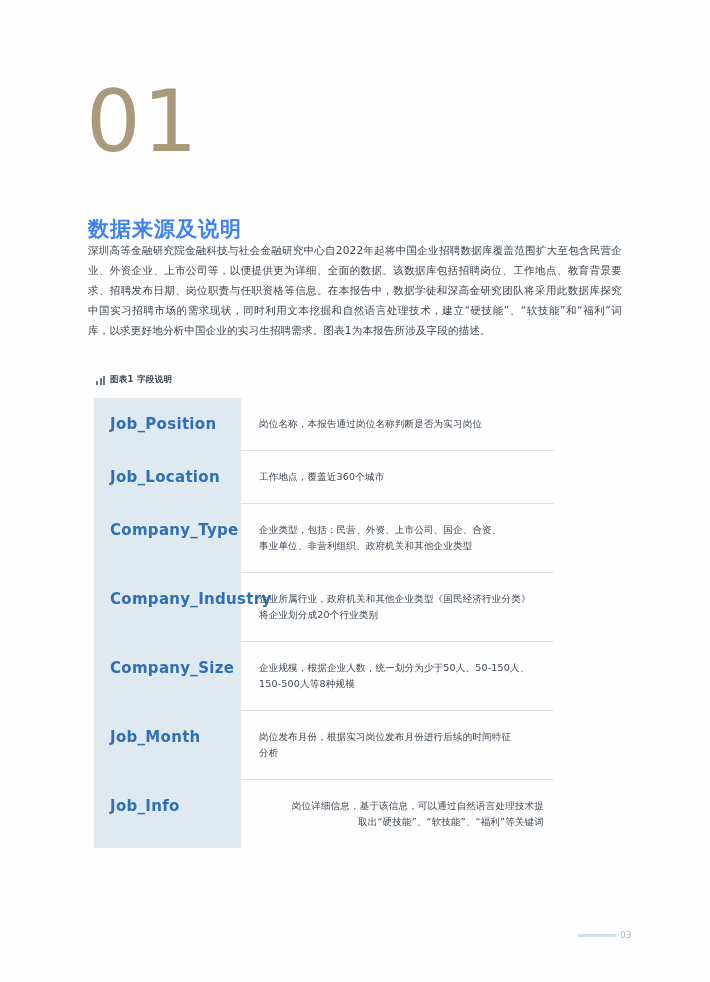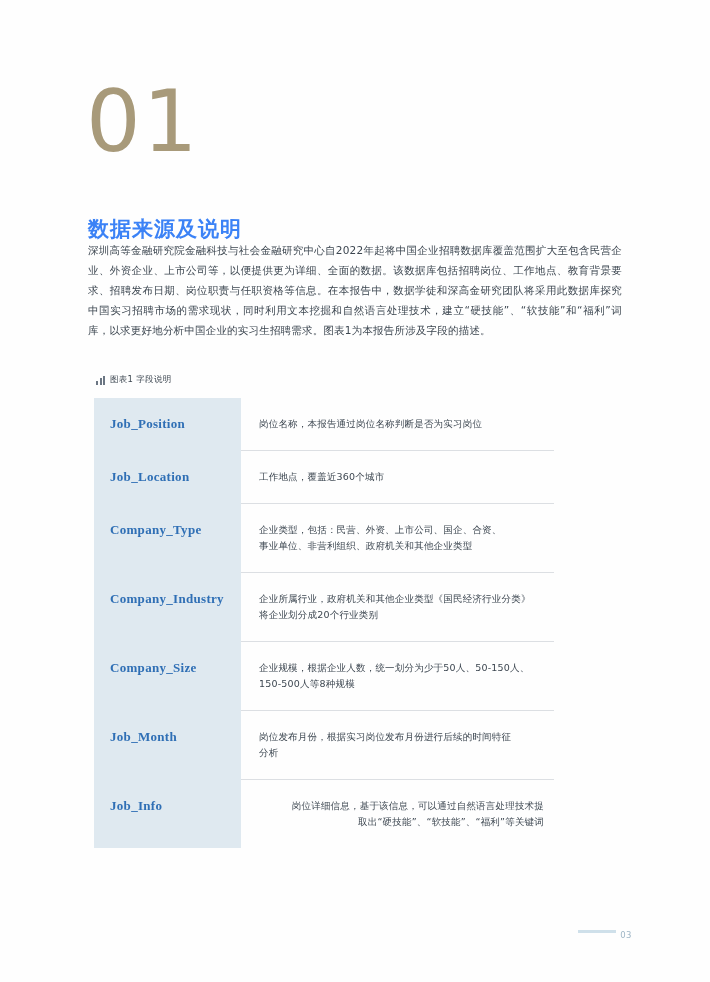--- a/index.html
+++ b/index.html
@@ -62,21 +62,21 @@
   
   .table-caption {
     position: absolute;
     left: 96px;
     top: 374px;
     display: flex;
     align-items: center;
     gap: 5px;
     font-size: 8.5px;
     color: #3c4650;
-    font-weight: 400;
+    font-weight: 700;
     letter-spacing: 0.3px;
   }
   .caption-icon {
     display: inline-block;
     width: 9px;
     height: 9px;
     position: relative;
   }
   .caption-icon i {
     position: absolute;
@@ -99,47 +99,46 @@
     table-layout: fixed;
   }
   .field-table td {
     vertical-align: top;
     padding: 0;
   }
   .field-table .cell-name {
     width: 131px;
     background: #dfe9f0;
     padding: 18px 0 18px 16px;
-    font-size: 13px;
+    font-size: 15px;
     font-weight: 700;
     color: #2f6fb5;
     letter-spacing: 0.3px;
     line-height: 16px;
-    font-family: Liberation Serif, serif;
   }
   .field-table .cell-desc {
     padding: 18px 10px 18px 18px;
     font-size: 9.5px;
     line-height: 16px;
     color: #3c4650;
     border-bottom: 1px solid #dcdfe3;
     letter-spacing: 0.2px;
   }
   .field-table tr:last-child .cell-desc {
     border-bottom: none;
     text-align: right;
   }
 
   
   .footer {
     position: absolute;
     right: 78px;
     bottom: 42px;
     display: flex;
-    align-items: flex-start;
+    align-items: center;
     gap: 4px;
   }
   .footer-rule {
     width: 38px;
     height: 3px;
     background: #cfe0ea;
   }
   .footer-num {
     font-size: 8.5px;
     color: #9fb6c6;

